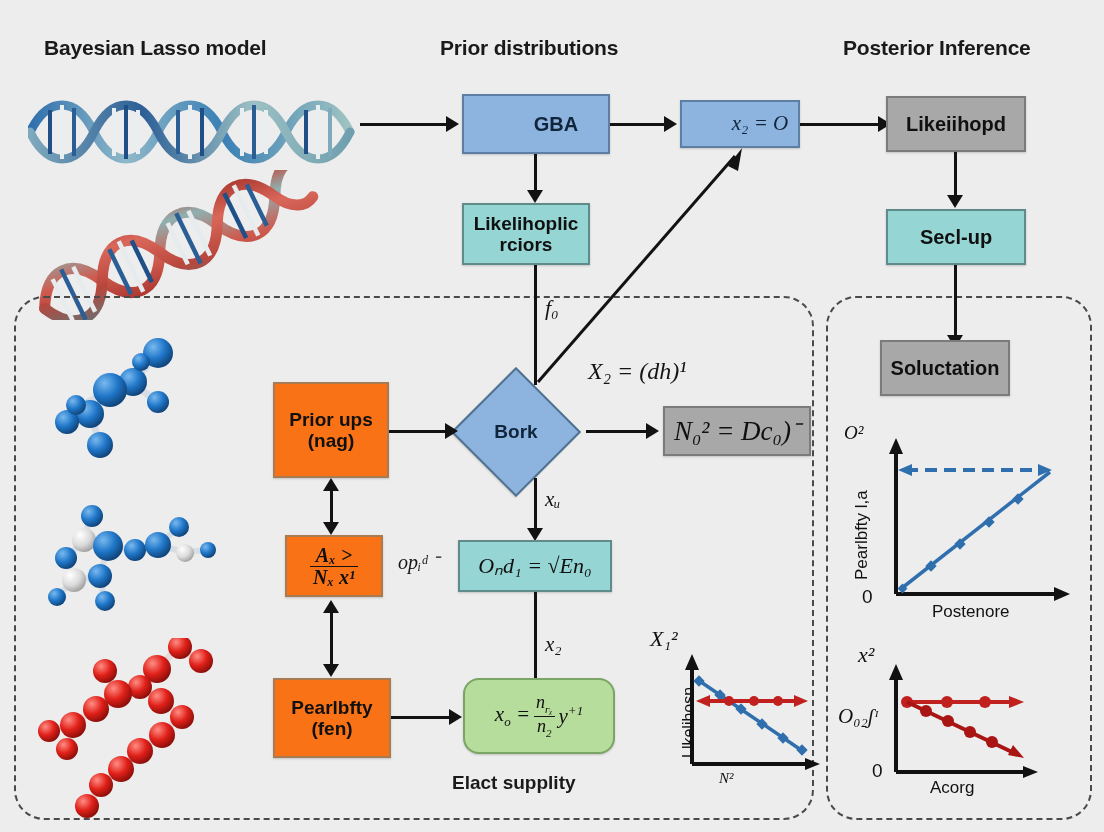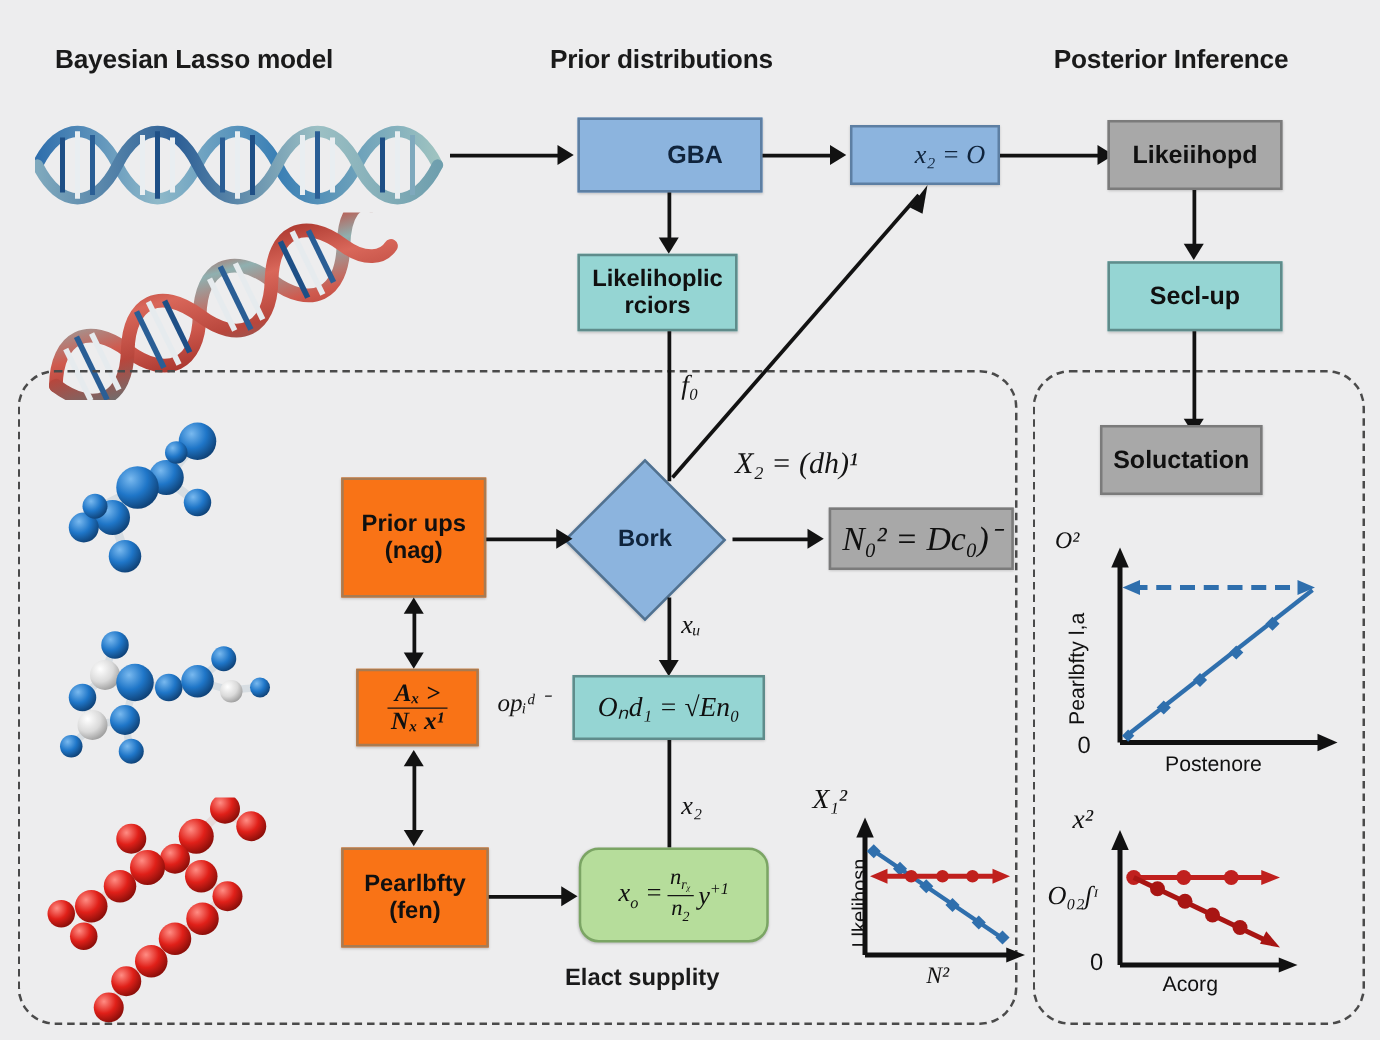--- a/index.html
+++ b/index.html
@@ -492,21 +492,21 @@
           <circle cx="90" cy="53" r="5"></circle>
           <circle cx="114" cy="53" r="5"></circle>
       </g>
     </svg>
     <div class="axis-math" style="left:-14px; top:-22px; font-size:22px;">
       <span>X₁²</span>
     </div>
     <div class="axis-title rot" style="left:16px; top:110px; font-size:16px;">
       <span>Llkelihosn</span>
     </div>
-    <div class="axis-math" style="left:77px; top:122px; font-size:19px;">
+    <div class="axis-math" style="left:55px; top:122px; font-size:15px;">
       <span>N²</span>
     </div>
   </div>
 
   <div class="plot" style="left:866px; top:660px;">
     <svg width="200" height="140" viewBox="0 0 200 140">
       <line x1="30" y1="112" x2="164" y2="112" stroke="#111" stroke-width="4"></line>
       <polygon points="172,112 157,106 157,118" fill="#111"></polygon>
       <line x1="30" y1="112" x2="30" y2="12" stroke="#111" stroke-width="4"></line>
       <polygon points="30,4 23,20 37,20" fill="#111"></polygon>

